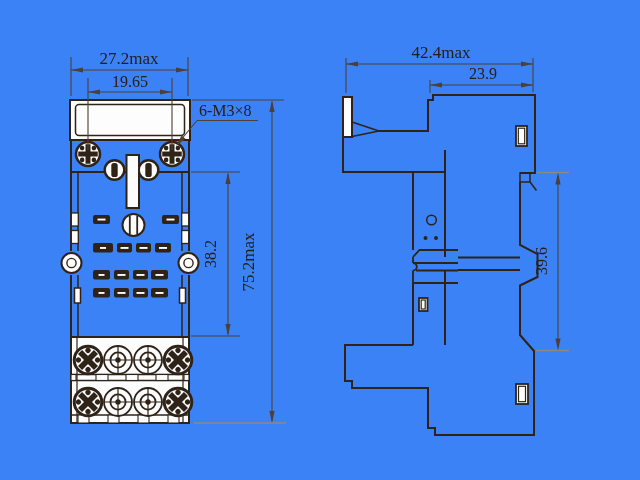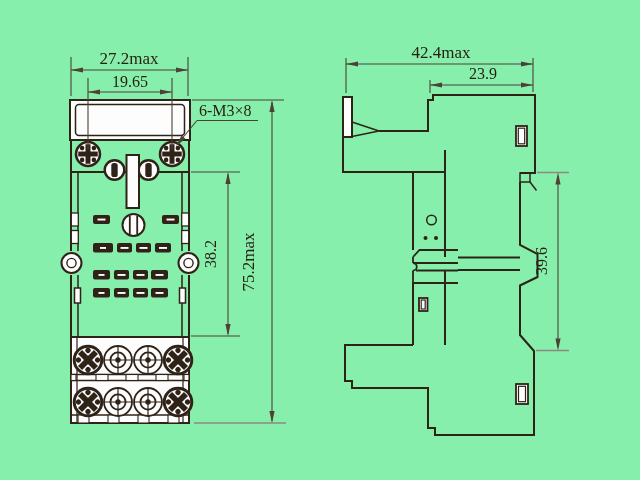--- a/index.html
+++ b/index.html
@@ -1,16 +1,16 @@
 <!DOCTYPE html>
 <html><head>
 <meta charset="utf-8">
 <style>
   html,body{margin:0;padding:0;background:#ffffff;}
-  .stage{width:640px;height:480px;background:#86efac;position:relative;overflow:hidden;}
+  .stage{width:640px;height:480px;background:#3b82f6;position:relative;overflow:hidden;}
   svg text{font-family:"Liberation Serif",serif;fill:#271d12;}
   .t17{font-size:17px;}
   .t16{font-size:16px;}
   .s2 {stroke:#2f2318;stroke-width:2;fill:none;stroke-linejoin:miter;}
   .s18{stroke:#2f2318;stroke-width:1.8;fill:none;}
   .s15{stroke:#2f2318;stroke-width:1.5;fill:none;}
   .s12{stroke:#2f2318;stroke-width:1.2;fill:none;}
   .wf {fill:#fdfdfd;stroke:#2f2318;}
   .blk{fill:#2f2318;stroke:none;}
   .bgf{fill:#fdfdfd;stroke:none;}

